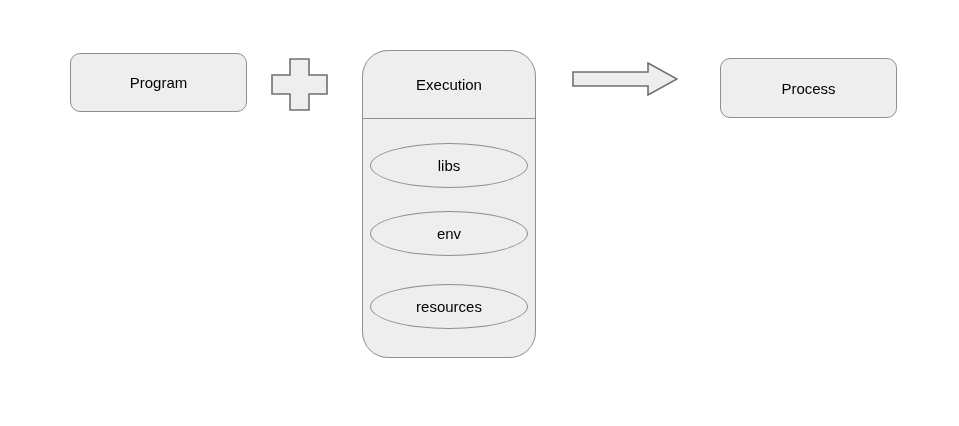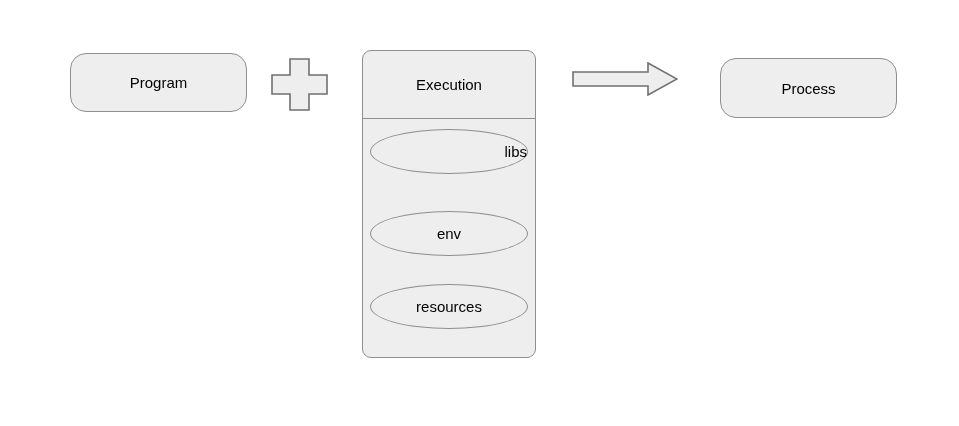--- a/index.html
+++ b/index.html
@@ -14,21 +14,21 @@
     width: 959px;
     height: 426px;
     background: var(--background, #ffffff);
     overflow: hidden;
   }
   .node-box {
     position: absolute;
     box-sizing: border-box;
     background: var(--shape_fill, #eeeeee);
     border: 1px solid var(--shape_stroke, #8f8f8f);
-    border-radius: 16px;
+    border-radius: 10px;
     display: flex;
     align-items: center;
     justify-content: center;
     font-size: 15px;
   }
   .program-node { left: 70px; top: 53px; width: 177px; height: 59px; }
   .process-node { left: 720px; top: 58px; width: 177px; height: 60px; }
 
   .plus-shape { position: absolute; left: 271px; top: 58px; width: 57px; height: 53px; }
   .arrow-shape { position: absolute; left: 572px; top: 62px; width: 106px; height: 34px; }
@@ -39,21 +39,21 @@
     stroke-linejoin: miter;
   }
 
   .execution-node {
     position: absolute;
     left: 362px; top: 50px;
     width: 174px; height: 308px;
     box-sizing: border-box;
     background: var(--shape_fill, #eeeeee);
     border: 1px solid var(--shape_stroke, #8f8f8f);
-    border-radius: 9px;
+    border-radius: 26px;
   }
   .execution-header {
     position: absolute;
     left: 0; top: 0;
     width: 100%; height: 68px;
     box-sizing: border-box;
     border-bottom: 1px solid var(--shape_stroke, #8f8f8f);
     display: flex;
     align-items: center;
     justify-content: center;
@@ -66,21 +66,21 @@
     height: 45px;
     box-sizing: border-box;
     background: var(--shape_fill, #eeeeee);
     border: 1px solid var(--shape_stroke, #8f8f8f);
     border-radius: 50%;
     display: flex;
     align-items: center;
     justify-content: center;
     font-size: 15px;
   }
-  .exec-ellipse.pos-0 { top: 78px; justify-content: flex-end; }
+  .exec-ellipse.pos-0 { top: 92px; }
   .exec-ellipse.pos-1 { top: 160px; }
   .exec-ellipse.pos-2 { top: 233px; }
 </style>
 </head>
 <body>
 
 <div class="canvas">
 
   <div class="node-box program-node">
     <span>Program</span>

